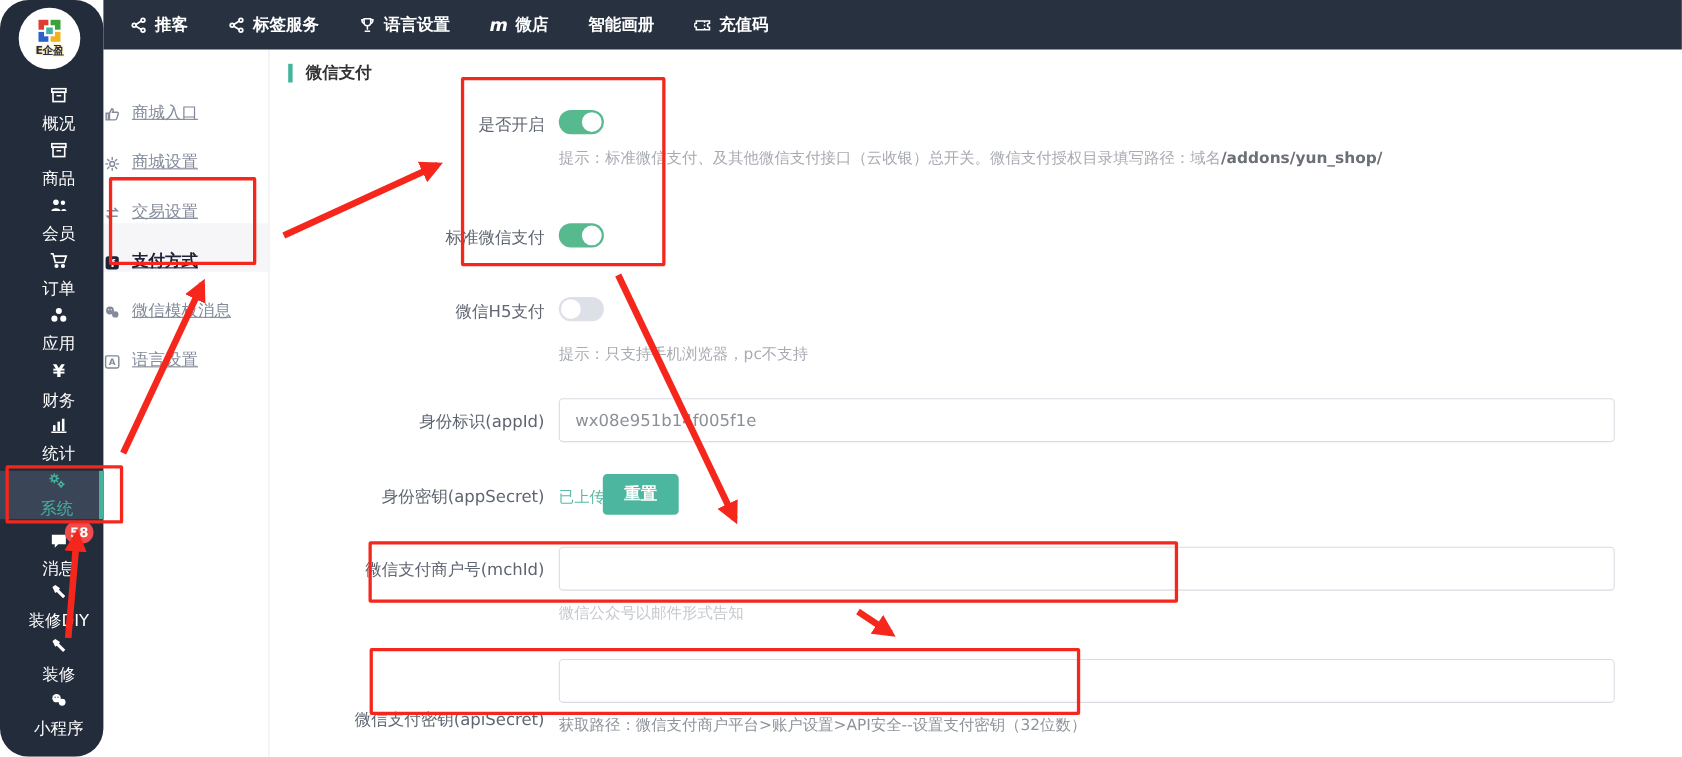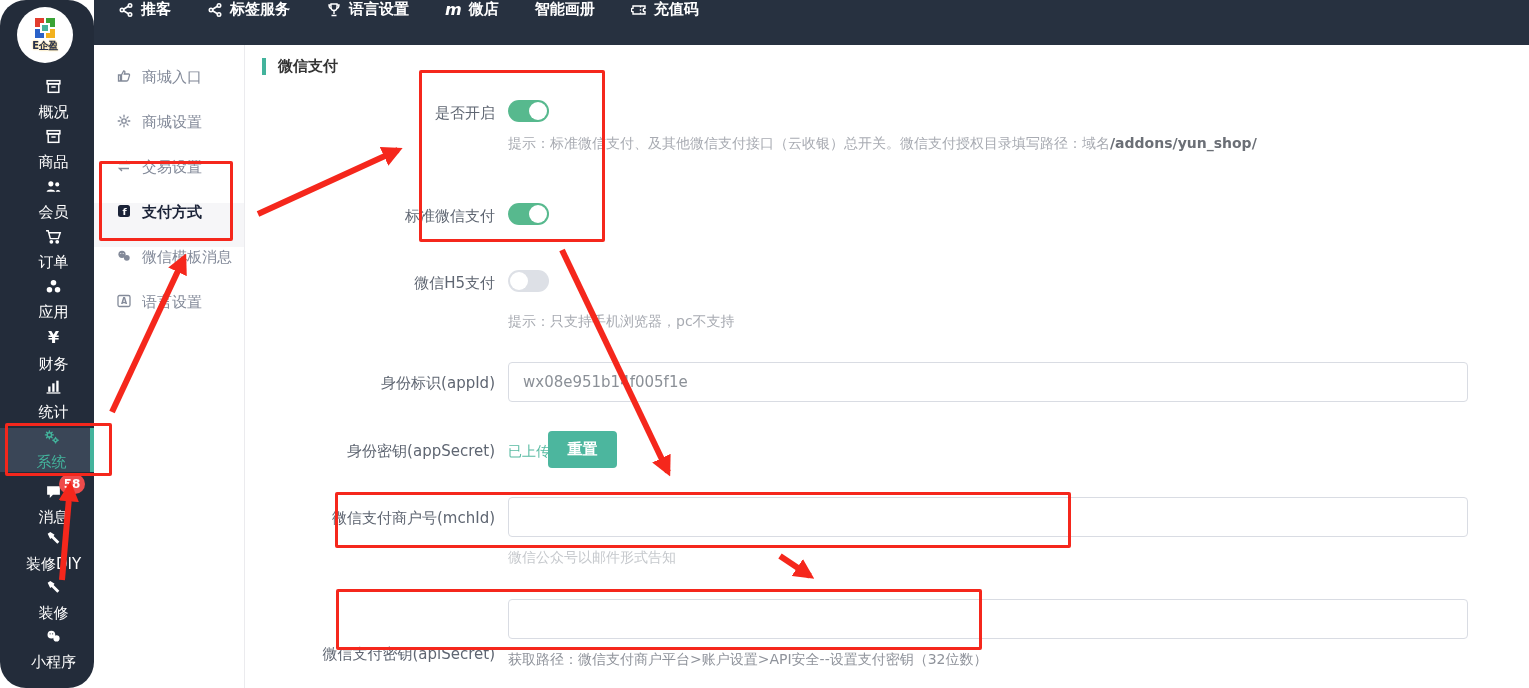--- a/index.html
+++ b/index.html
@@ -1,21 +1,21 @@
 <!DOCTYPE html>
 <html><head>
 <meta charset="utf-8">
 <style>
   * { margin:0; padding:0; box-sizing:border-box; }
   html,body { width:1529px; height:688px; overflow:hidden; }
   body { position:relative; background:#fff; font-family:"DejaVu Sans","Liberation Sans",sans-serif; }
 
   
   .topnav { position:absolute; left:94px; top:0; right:0; height:45px; background:#273140;
-            display:flex; align-items:flex-start; padding-left:24px; gap:36px; z-index:5; }
+            display:flex; align-items:center; padding-left:24px; gap:36px; z-index:5; }
   .topnav-item { display:flex; align-items:center; gap:7px; color:#fff; font-size:15px; font-weight:bold; cursor:pointer; }
   .topnav-item svg { width:16px; height:16px; }
   .m-glyph { font-style:italic; font-weight:bold; font-size:16px; line-height:1; }
 
   
   .sidebar { position:absolute; left:0; top:0; width:94px; height:688px; background:#232c3a; z-index:4;border-radius:26px; }
   .logo { position:absolute; left:17px; top:7px; width:56px; height:56px; border-radius:50%; background:#fff;
           display:flex; flex-direction:column; align-items:center; justify-content:center; }
   .logo-text { font-size:10px; font-weight:bold; color:#253050; text-shadow:0 0 2px #f6c544; letter-spacing:-0.5px; }
   .side-item { position:absolute; left:0; width:94px; height:44px; display:flex; align-items:center; gap:8px;
@@ -23,22 +23,22 @@
   .side-item svg { width:17px; height:17px; flex:0 0 auto; }
   .side-item .yen { font-size:16px; font-weight:bold; width:17px; text-align:center; }
   .side-item.active { background:#3a4657; color:#43b39c; border-right:4px solid #43b39c; }
   .badge { position:absolute; left:59px; top:474px; min-width:26px; height:20px; background:#ee4b4b;
            border-radius:10px; color:#fff; font-size:12px; font-weight:bold; display:flex;
            align-items:center; justify-content:center; z-index:20; padding:0 4px; }
 
   
   .submenu { position:absolute; left:94px; top:45px; width:151px; bottom:0; background:#fff;
              border-right:1px solid #ebebee; z-index:3; }
-  .sub-item { position:absolute; left:0; width:150px; height:44px; display:flex; align-items:flex-start; gap:10px;
-              padding-left:22px; color:#838a99; font-size:15px; cursor:pointer; }
+  .sub-item { position:absolute; left:0; width:150px; height:44px; display:flex; align-items:flex-end; gap:10px;
+              color:#838a99; font-size:15px; cursor:pointer;text-decoration:underline; }
   .sub-item svg { width:16px; height:16px; flex:0 0 auto; }
   .sub-item.active { color:#1b2338; font-weight:bold; background:#f6f6f8; }
 
   
   .main-title { position:absolute; left:262px; top:57px; display:flex; align-items:center; gap:12px; }
   .title-bar { width:4px; height:17px; background:#43b39c; }
   .title-text { font-size:15px; font-weight:bold; color:#333; }
 
   .form-label { position:absolute; left:250px; width:245px; text-align:right; font-size:15px; color:#5f6672; }
   .hint { position:absolute; left:508px; font-size:14px; color:#a8abb2; }

